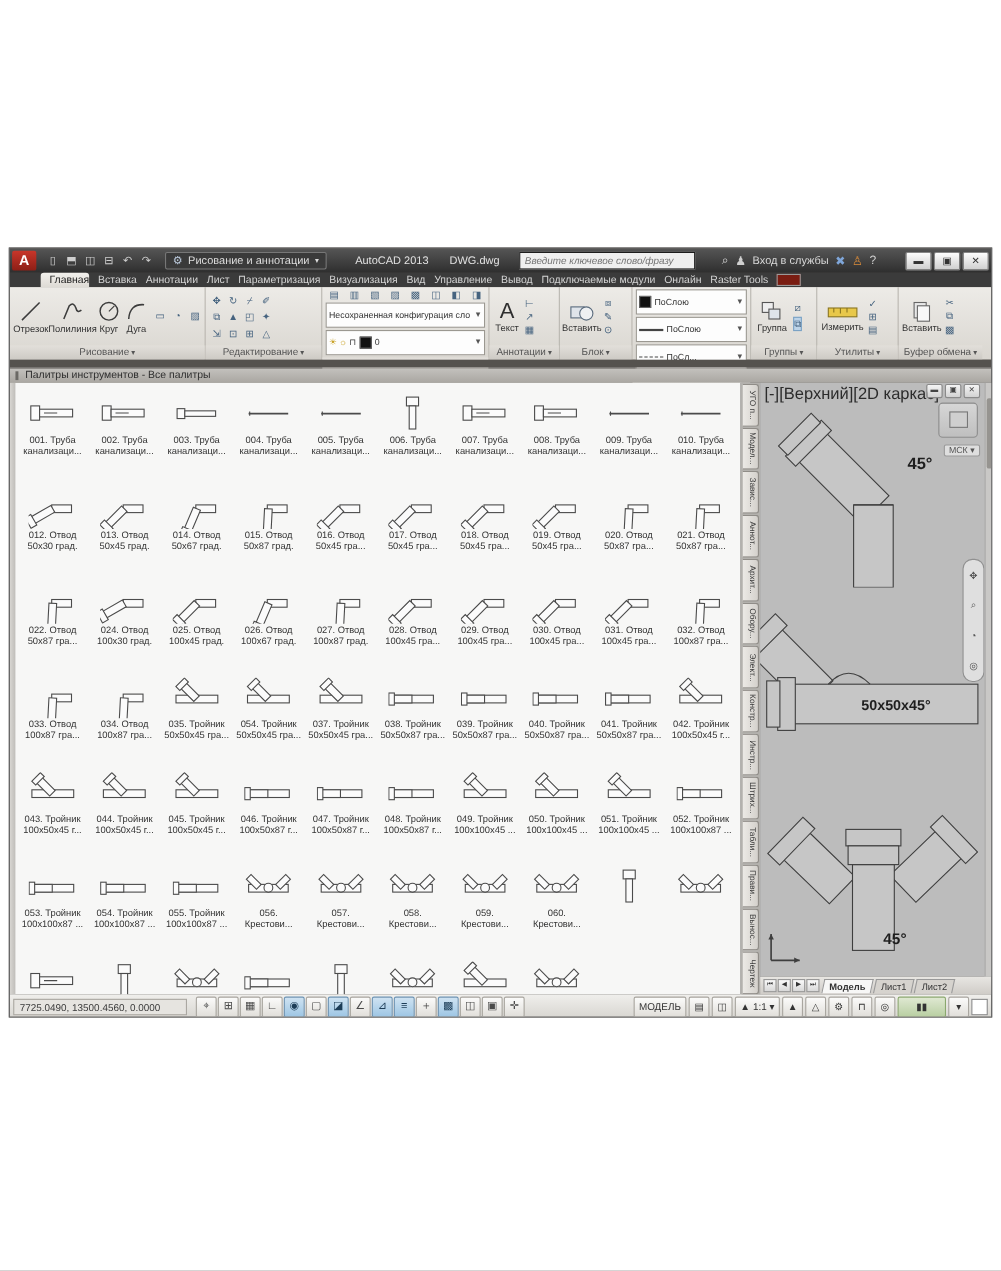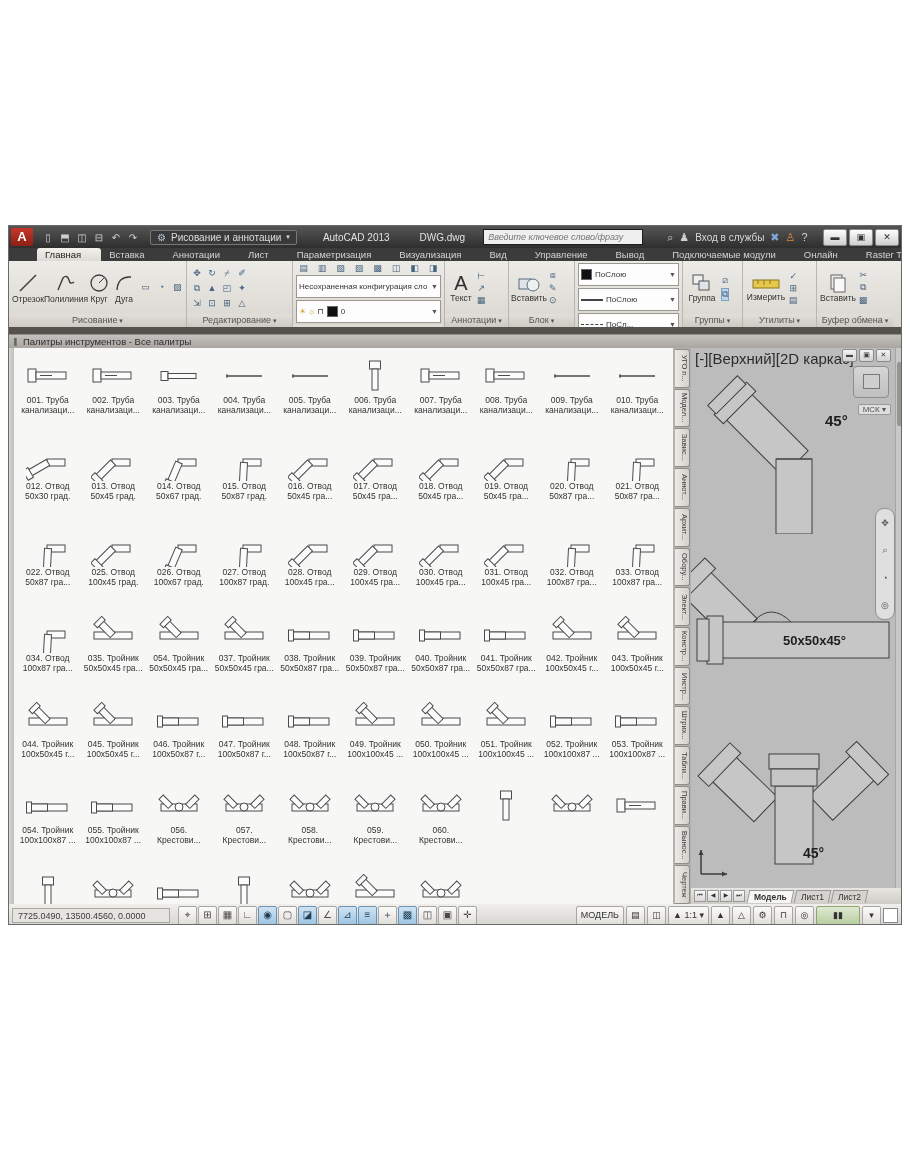--- a/index.html
+++ b/index.html
@@ -6,31 +6,31 @@
   body{width:910px;height:1155px;position:relative;font-family:"Liberation Sans",sans-serif;-webkit-font-smoothing:antialiased;}
   .app{position:absolute;left:8px;top:225px;width:894px;height:700px;background:#565350;border:1px solid #6a6a6a;box-sizing:border-box;overflow:hidden;font-size:11px;color:#222;}
 
   
   .titlebar{position:absolute;left:0;top:0;width:100%;height:22px;background:linear-gradient(#555,#2e2e2e);display:flex;align-items:center;color:#d8d8d8;font-size:10px;}
   .alogo{width:22px;height:18px;margin-left:2px;background:linear-gradient(#c8362a,#8d1f16);color:#fff;font-weight:bold;text-align:center;line-height:18px;font-size:13px;border-radius:2px;}
   .qat{display:flex;gap:3px;margin-left:8px;}
   .qat span{width:14px;text-align:center;color:#cfcfcf;font-size:10px;}
   .wsbox{margin-left:10px;background:#3a3a3a;border:1px solid #777;border-radius:2px;padding:1px 6px;display:flex;align-items:center;gap:5px;color:#ddd;}
   .wsbox .gear{color:#b8c6d8;}
-  .apptitle{margin-left:26px;display:flex;gap:30px;color:#e2e2e2;}
+  .apptitle{margin-left:26px;display:flex;gap:19px;color:#e2e2e2;}
   .search{margin-left:18px;display:flex;align-items:center;gap:18px;}
   .search input{width:150px;height:14px;border:1px solid #1c1c1c;background:#efefef;font-style:italic;font-size:9px;color:#666;padding:0 4px;font-family:"Liberation Sans",sans-serif;}
   .tb-ico{color:#cfcfcf;margin-left:6px;font-size:11px;}
   .signin{margin-left:6px;color:#d8d8d8;white-space:nowrap;}
   .winbtns{margin-left:auto;display:flex;margin-right:2px;}
   .winbtns span{width:22px;height:15px;background:linear-gradient(#fdfdfd,#cfcfcf);border:1px solid #888;border-radius:2px;margin-left:2px;text-align:center;line-height:14px;font-size:9px;color:#333;}
 
   
   .tabbar{position:absolute;left:0;top:22px;width:100%;height:13px;background:#3b3b3b;display:flex;align-items:flex-end;padding-left:28px;box-sizing:border-box;}
-  .rtab{padding:1px 20px 1px 8px;font-size:9.5px;color:#d4d4d4;white-space:nowrap;}
+  .rtab{padding:1px 0 1px 8px;font-size:9.5px;color:#d4d4d4;white-space:nowrap;}
   .rtab.active{background:linear-gradient(#f2f0ec,#dedbd5);color:#222;border-radius:3px 3px 0 0;}
   .redblock{width:20px;height:9px;background:#7a1d12;border:1px solid #999;margin-left:8px;margin-bottom:1px;}
 
   
   .ribbon{position:absolute;left:0;top:35px;width:100%;height:66px;background:linear-gradient(#edebe7,#d9d6d0);display:flex;}
   .rp{border-right:1px solid #b9b6b0;display:flex;flex-direction:column;box-sizing:border-box;}
   .rp-body{flex:1;display:flex;align-items:center;padding:2px 3px;gap:3px;}
   .rp-label{height:13px;font-size:9px;color:#555;text-align:center;line-height:12px;background:linear-gradient(#e2dfda,#cdcac4);white-space:nowrap;}
   .rp-label::after{content:" ▾";font-size:7px;}
   .bigbtn{display:flex;flex-direction:column;align-items:center;font-size:8.5px;color:#333;width:38px;text-align:center;}
@@ -633,20 +633,35 @@
               </svg>
             </div>
             <div class="pl1">022. Отвод</div>
             <div class="pl2">50x87 гра...</div>
           </div>
           <div class="pitem">
             <div class="picon">
               <svg width="44" height="37" viewBox="0 0 44 37">
                 <g stroke="#4b4b4b" stroke-width="1" fill="#fbfbfb">
                   <rect x="21" y="15" width="18" height="7"></rect>
+                  <g transform="rotate(-30 22 18.5)">
+                    <rect x="0" y="15" width="22" height="7"></rect>
+                    <rect x="-4" y="13" width="6" height="11"></rect>
+                  </g>
+                </g>
+              </svg>
+            </div>
+            <div class="pl1">024. Отвод</div>
+            <div class="pl2">100x30 град.</div>
+          </div>
+          <div class="pitem">
+            <div class="picon">
+              <svg width="44" height="37" viewBox="0 0 44 37">
+                <g stroke="#4b4b4b" stroke-width="1" fill="#fbfbfb">
+                  <rect x="21" y="15" width="18" height="7"></rect>
                   <g transform="rotate(-45 22 18.5)">
                     <rect x="0" y="15" width="22" height="7"></rect>
                     <rect x="-4" y="13" width="6" height="11"></rect>
                   </g>
                 </g>
               </svg>
             </div>
             <div class="pl1">025. Отвод</div>
             <div class="pl2">100x45 град.</div>
           </div>

